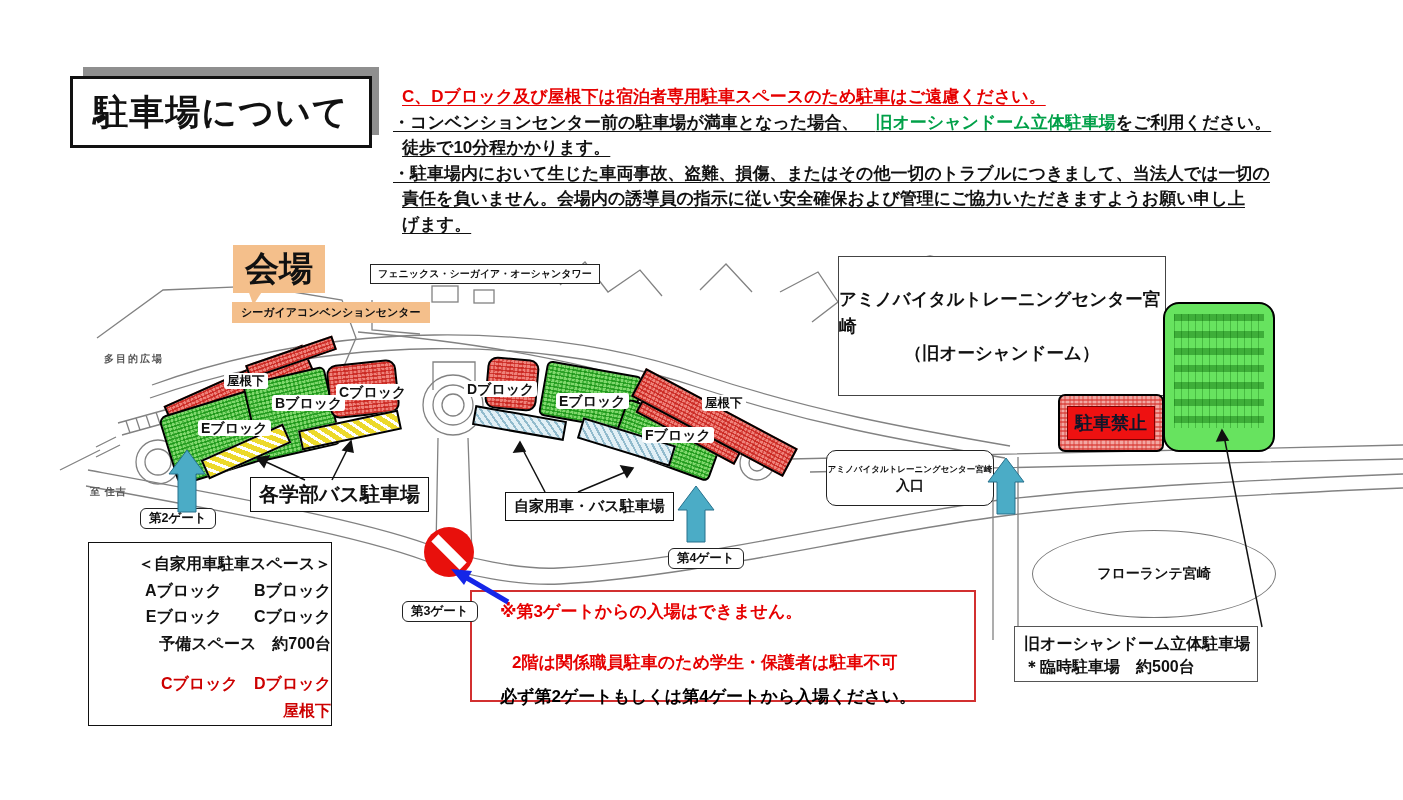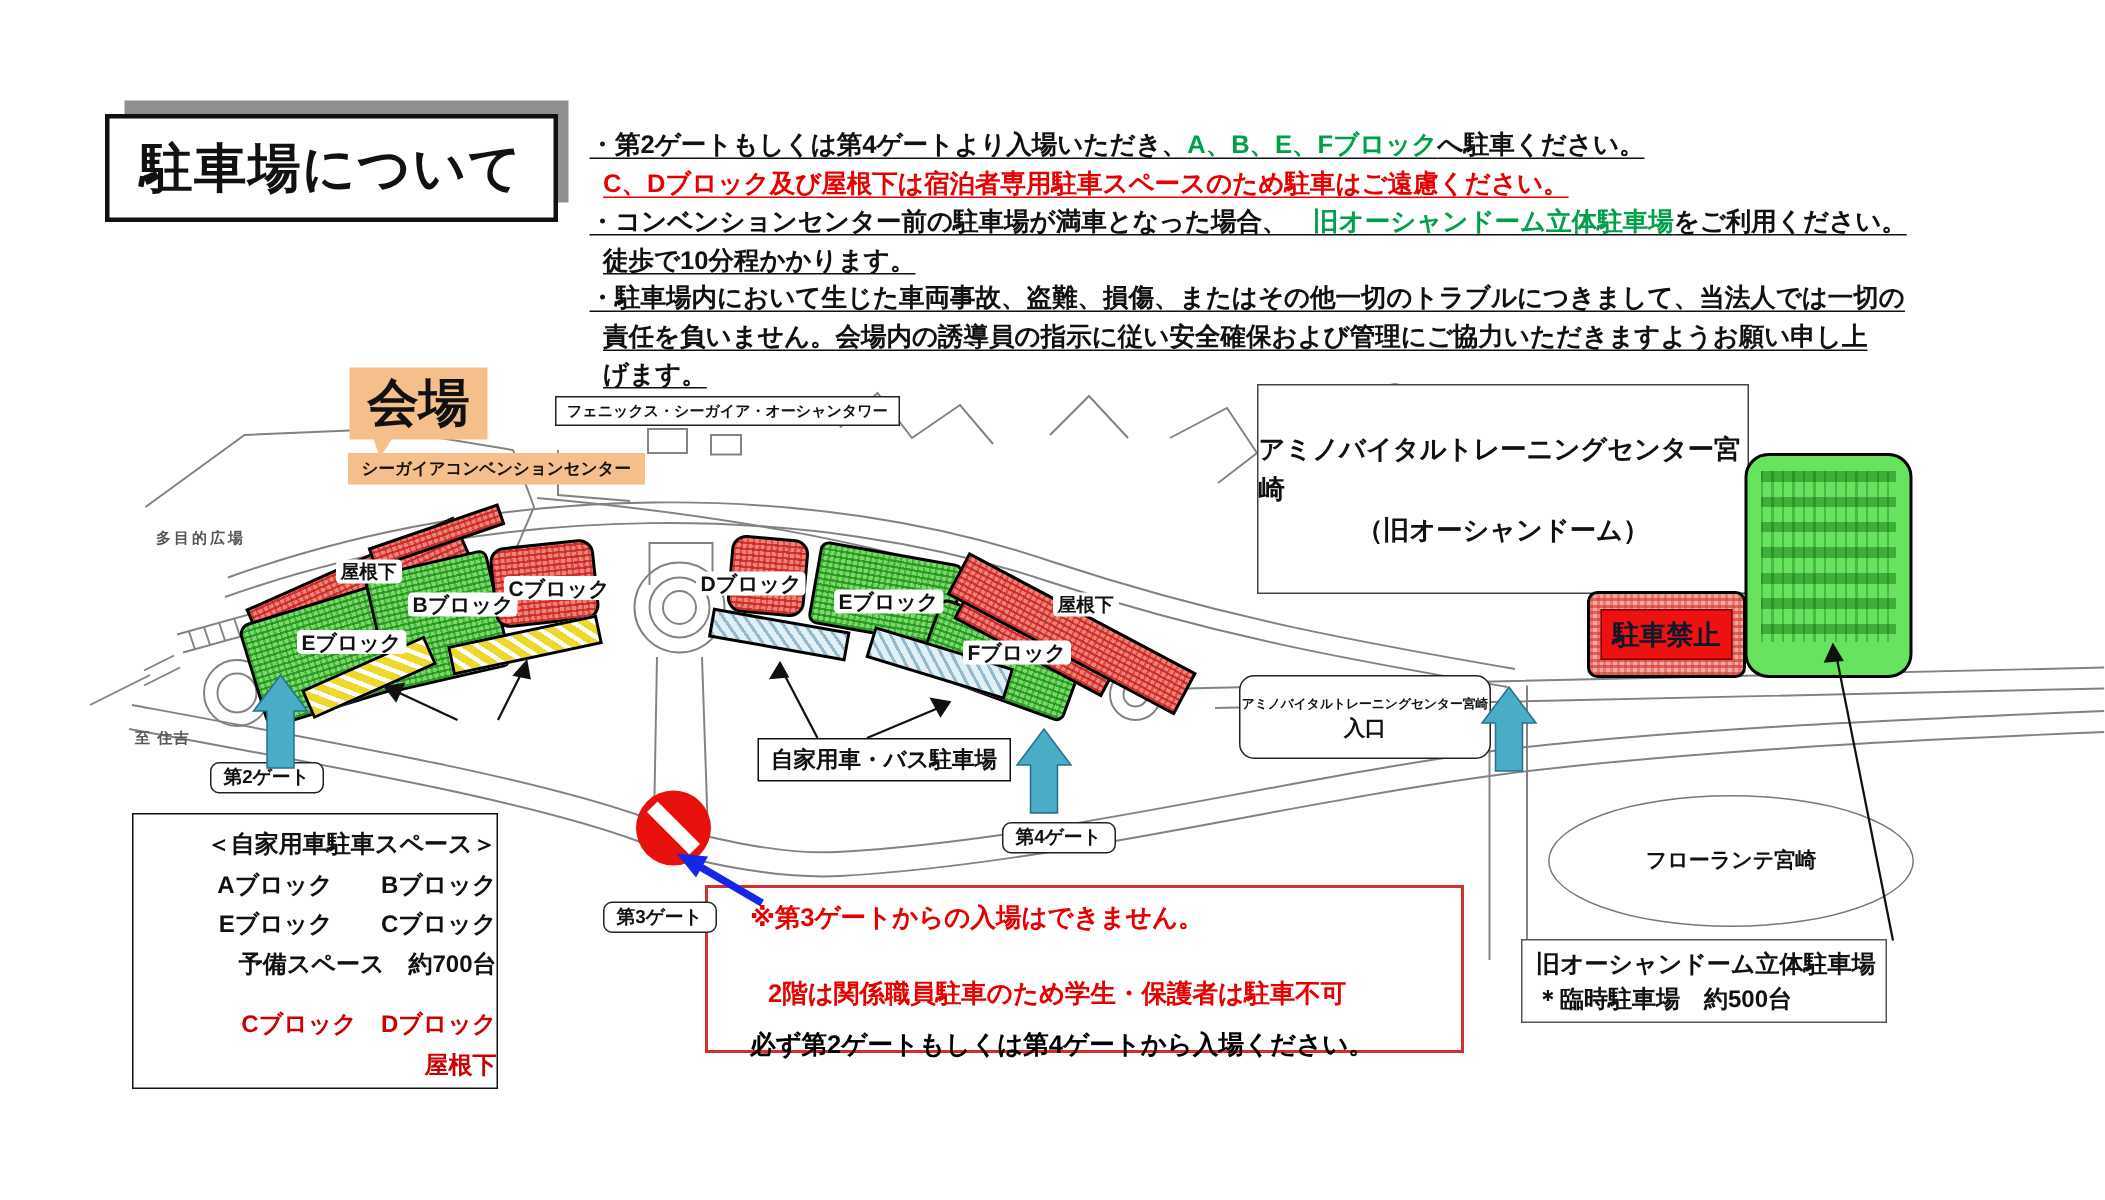--- a/index.html
+++ b/index.html
@@ -138,21 +138,20 @@
       <path d="M900,262 L930,256 L960,262"></path>
     </g>
   </svg>
 
   <div class="title-shadow"></div>
   <div class="title-box">
       <span>駐車場について</span>
     </div>
 
   <div class="notes">
-    <div class="ln"><span>・第2ゲートもしくは第4ゲートより入場いただき、</span><span class="t-green">A、B、E、Fブロック</span><span>へ駐車ください。</span></div>
     <div class="ln ind t-red"><span>C、Dブロック及び屋根下は宿泊者専用駐車スペースのため駐車はご遠慮ください。</span></div>
     <div class="ln"><span>・コンベンションセンター前の駐車場が満車となった場合、　</span><span class="t-green">旧オーシャンドーム立体駐車場</span><span>をご利用ください。</span></div>
     <div class="ln ind"><span>徒歩で10分程かかります。</span></div>
     <div class="ln"><span>・駐車場内において生じた車両事故、盗難、損傷、またはその他一切のトラブルにつきまして、当法人では一切の</span></div>
     <div class="ln ind"><span>責任を負いません。会場内の誘導員の指示に従い安全確保および管理にご協力いただきますようお願い申し上</span></div>
     <div class="ln ind"><span>げます。</span></div>
   </div>
 
   <div class="venue"><span>会場</span></div>
   <div class="venue-tip"></div>
@@ -182,20 +181,21 @@
   <div class="plabel" style="left:336px;top:384px;font-size:14px;"><span>Cブロック</span></div>
   <div class="plabel" style="left:464px;top:381px;font-size:14px;"><span>Dブロック</span></div>
   <div class="plabel" style="left:556px;top:393px;font-size:14px;"><span>Eブロック</span></div>
   <div class="plabel" style="left:642px;top:427px;font-size:14px;"><span>Fブロック</span></div>
   <div class="plabel" style="left:702px;top:395px;"><span>屋根下</span></div>
 
   <div class="gate" style="left:140px;top:508px;"><span>第2ゲート</span></div>
   <div class="gate" style="left:402px;top:601px;"><span>第3ゲート</span></div>
   <div class="gate" style="left:668px;top:548px;"><span>第4ゲート</span></div>
 
+  <div class="busbox"><span>各学部バス駐車場</span></div>
   <div class="privbox"><span>自家用車・バス駐車場</span></div>
 
   <div class="amino-center">
     <div>アミノバイタルトレーニングセンター宮崎</div>
     <div>（旧オーシャンドーム）</div>
   </div>
   <div class="amino-gate">
     <div class="s1">アミノバイタルトレーニングセンター宮崎</div>
     <div class="s2">入口</div>
   </div>

